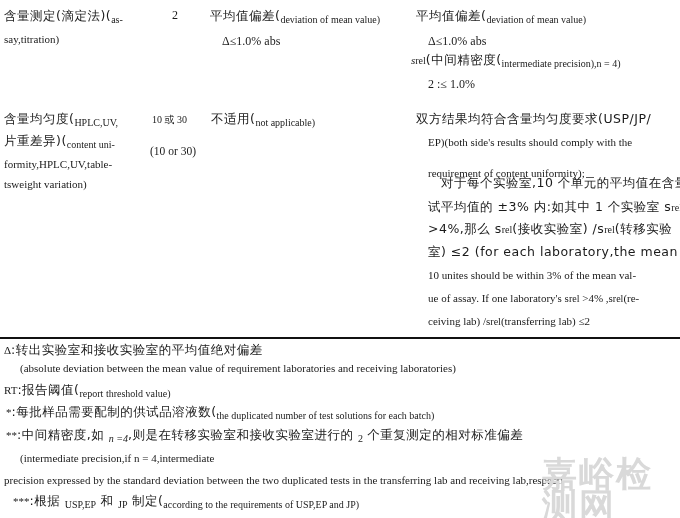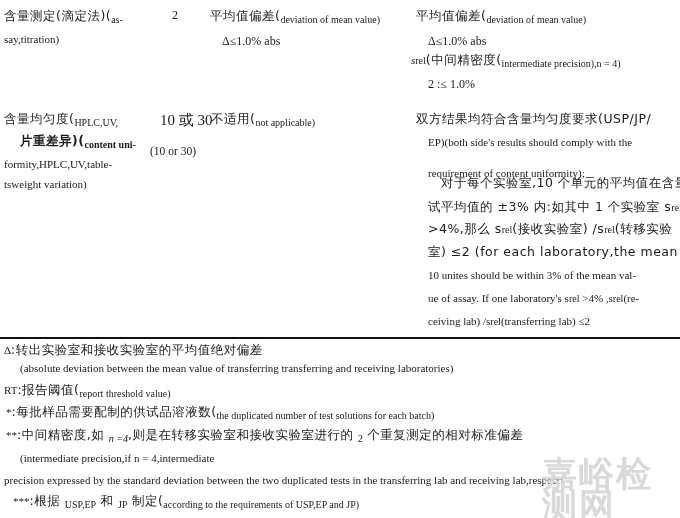--- a/index.html
+++ b/index.html
@@ -36,27 +36,27 @@
   <div class="abs" style="left:411px;top:51px;">
     <span class="en" style="font-style:italic;">s</span><span class="sub en">rel</span><span class="cn">(中间精密度(</span><span class="sm">intermediate precision),n = 4)</span>
   </div>
   <div class="abs en" style="left:428px;top:76px;font-size:12px;">2 :≤ 1.0%</div>
 </div>
 
 <div>
   <div class="abs" style="left:4px;top:110px;">
     <span class="cn">含量均匀度(</span><span class="sm">HPLC,UV,</span>
   </div>
-  <div class="abs" style="left:20px;top:132px;font-weight:bold;">
+  <div class="abs" style="left:4px;top:132px;">
     <span class="cn">片重差异)(</span><span class="sm">content uni-</span>
   </div>
   <div class="abs en" style="left:4px;top:156px;">formity,HPLC,UV,table-</div>
   <div class="abs en" style="left:4px;top:176px;">tsweight variation)</div>
 
-  <div class="abs en" style="left:160px;top:112px;font-size:15px;">10 或 30</div>
+  <div class="abs en" style="left:152px;top:112px;font-size:10px;">10 或 30</div>
   <div class="abs en" style="left:150px;top:143px;font-size:11.5px;">(10 or 30)</div>
 
   <div class="abs" style="left:211px;top:110px;">
     <span class="cn">不适用(</span><span class="sm">not applicable)</span>
   </div>
 
   <div>
     <div class="abs cn" style="left:416px;top:111px;">双方结果均符合含量均匀度要求(USP/JP/</div>
     <div class="abs en" style="left:428px;top:134px;">EP)(both side's results should comply with the</div>
     <div class="abs en" style="left:428px;top:165px;">requirement of content uniformity);</div>
@@ -79,21 +79,21 @@
     </div>
   </div>
 </div>
 
 <div class="rule"></div>
 
 <div>
   <div class="abs" style="left:4px;top:341px;">
     <span class="en">Δ</span><span class="cn">:转出实验室和接收实验室的平均值绝对偏差</span>
   </div>
-  <div class="abs en" style="left:20px;top:360px;">(absolute deviation between the mean value of transferring transferring and receiving laboratories)</div>
+  <div class="abs en" style="left:20px;top:360px;">(absolute deviation between the mean value of requirement laboratories and receiving laboratories)</div>
 
   <div class="abs" style="left:4px;top:381px;">
     <span class="en">RT</span><span class="cn">:报告阈值(</span><span class="sm">report threshold value)</span>
   </div>
 
   <div class="abs" style="left:6px;top:403px;">
     <span class="en">*</span><span class="cn">:每批样品需要配制的供试品溶液数(</span><span class="sm">the duplicated number of test solutions for each batch)</span>
   </div>
 
   <div class="abs" style="left:6px;top:426px;">

